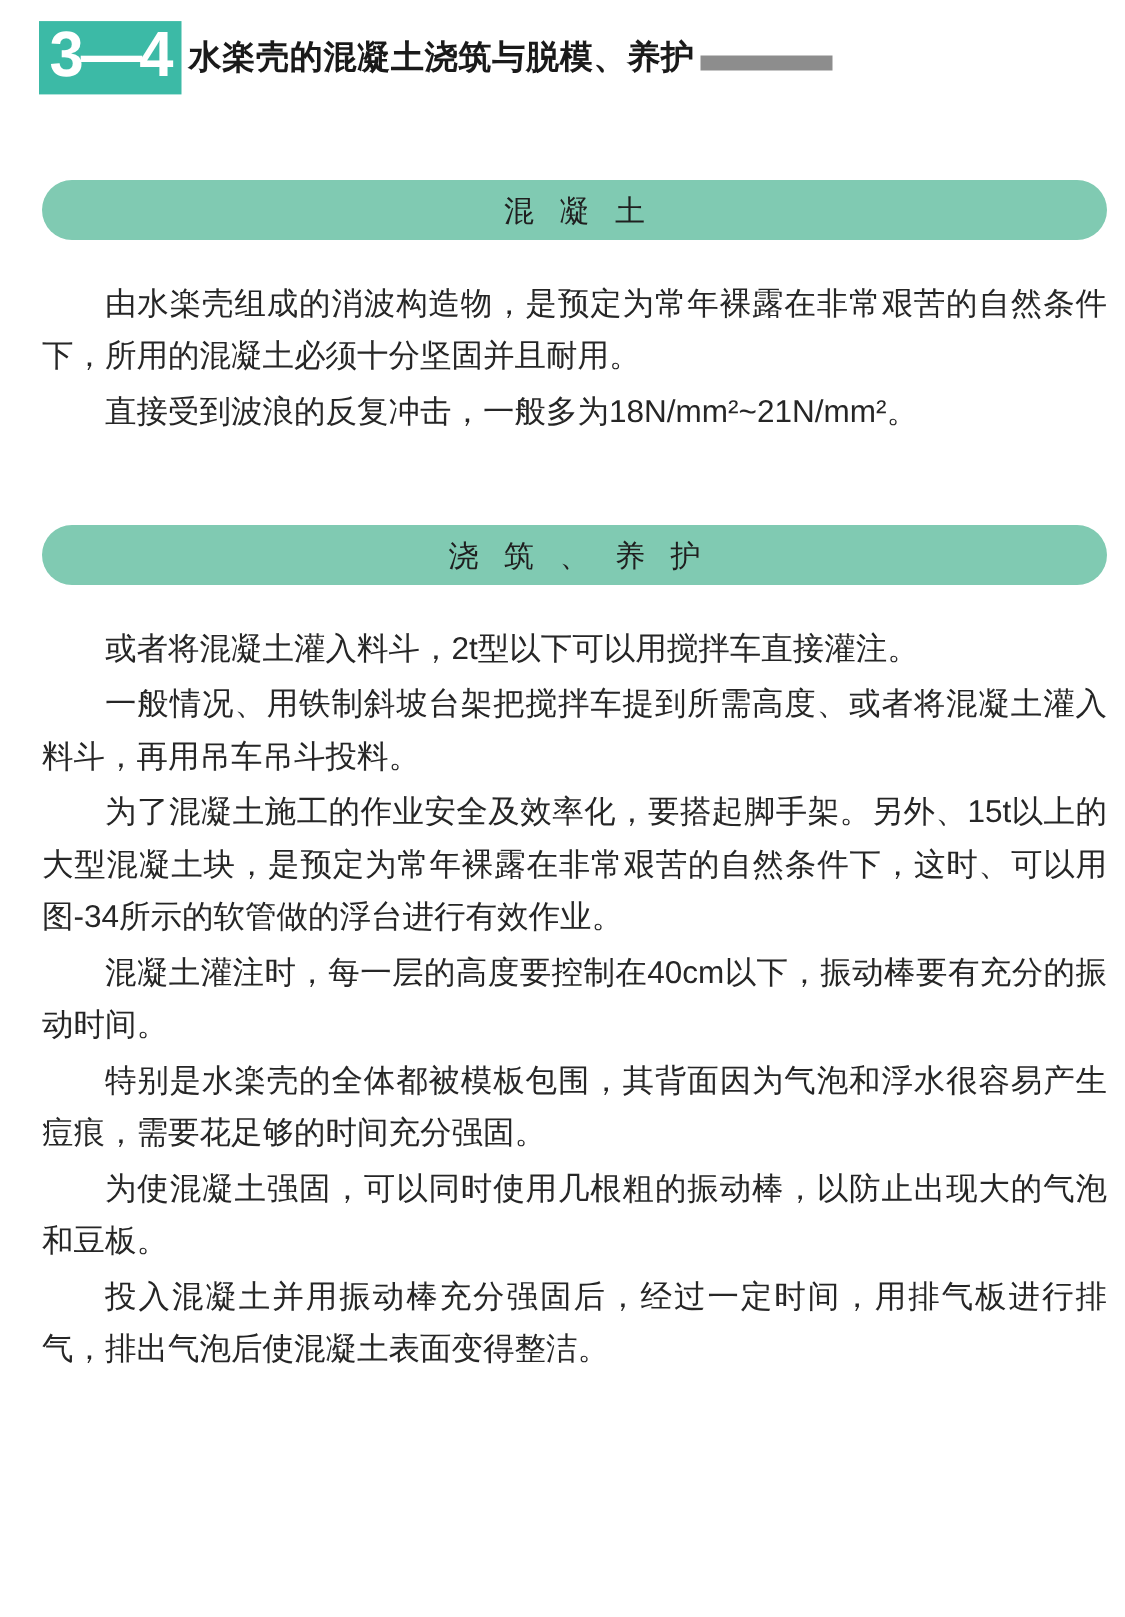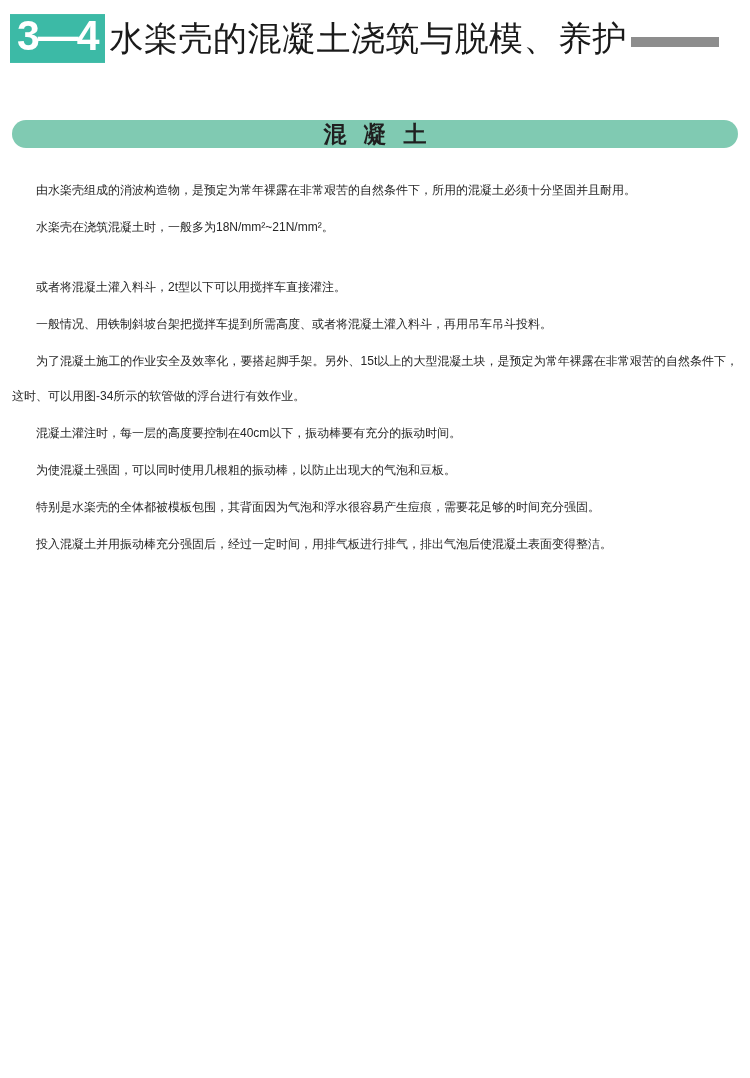--- a/index.html
+++ b/index.html
@@ -11,20 +11,21 @@
   }
   * { box-sizing: border-box; }
   html, body { margin: 0; padding: 0; background: #ffffff; }
   .page {
     position: relative;
     width: 750px;
     height: 1078px;
     overflow: hidden;
     background: #ffffff;
     font-family: "Liberation Sans", "DejaVu Sans", sans-serif;
+    padding-left: 16px;
   }
 
   
   .chapter-header {
     display: flex;
     align-items: center;
     padding: 15px 8px 0 10px;
     height: 62px;
   }
   .chapter-badge {
@@ -33,60 +34,60 @@
     color: #ffffff;
     font-size: 41px;
     font-weight: bold;
     line-height: 1.0;
     padding: 1px 7px 5px 7px;
     letter-spacing: -2px;
     transform: scaleY(1.04);
   }
   .page-title {
     margin: 0 0 0 5px;
-    font-size: 34px;
-    font-weight: normal;
+    font-size: 22px;
+    font-weight: bold;
     color: var(--title-black);
     letter-spacing: 0.5px;
     white-space: nowrap;
     line-height: 1.1;
   }
   .header-rule {
     flex: 1 1 auto;
     height: 10px;
     min-width: 30px;
     max-width: 88px;
     background: var(--dash-gray);
     margin-left: 4px;
     margin-right: 2px;
     align-self: center;
     margin-top: 6px;
   }
 
   
   .section-bar {
     margin: 58px 12px 0 12px;
-    height: 28px;
+    height: 40px;
     border-radius: 20px;
     background: var(--bar-teal);
     display: flex;
     align-items: center;
     justify-content: center;
-    font-size: 23px;
-    font-weight: 700;
+    font-size: 20px;
+    font-weight: 400;
     color: #1f1f1f;
     letter-spacing: 17px;
     text-indent: 17px;
     white-space: nowrap;
   }
 
   
   .section-body {
     margin: 25px 12px 0 12px;
-    font-size: 12px;
+    font-size: 21px;
     line-height: 35px;
     color: var(--body-text);
     text-align: justify;
   }
   .section-body p {
     margin: 0 0 2px 0;
     text-indent: 2em;
   }
 </style>
 </head>
@@ -96,25 +97,26 @@
   <header class="chapter-header">
     <span class="chapter-badge">3—4</span>
     <h1 class="page-title">水楽壳的混凝土浇筑与脱模、养护</h1>
     <span class="header-rule"></span>
   </header>
 
   <main id="sections">
       <div class="section-bar">混凝土</div>
       <div class="section-body">
         <p>由水楽壳组成的消波构造物，是预定为常年裸露在非常艰苦的自然条件下，所用的混凝土必须十分坚固并且耐用。</p>
-        <p>水楽壳在浇筑混凝土时，一般多为18N/mm²~21N/mm²。</p>
+        <p>直接受到波浪的反复冲击，一般多为18N/mm²~21N/mm²。</p>
       </div>
+      <div class="section-bar">浇筑、养护</div>
       <div class="section-body">
         <p>或者将混凝土灌入料斗，2t型以下可以用搅拌车直接灌注。</p>
         <p>一般情况、用铁制斜坡台架把搅拌车提到所需高度、或者将混凝土灌入料斗，再用吊车吊斗投料。</p>
         <p>为了混凝土施工的作业安全及效率化，要搭起脚手架。另外、15t以上的大型混凝土块，是预定为常年裸露在非常艰苦的自然条件下，这时、可以用图-34所示的软管做的浮台进行有效作业。</p>
         <p>混凝土灌注时，每一层的高度要控制在40cm以下，振动棒要有充分的振动时间。</p>
+        <p>特别是水楽壳的全体都被模板包围，其背面因为气泡和浮水很容易产生痘痕，需要花足够的时间充分强固。</p>
         <p>为使混凝土强固，可以同时使用几根粗的振动棒，以防止出现大的气泡和豆板。</p>
-        <p>特别是水楽壳的全体都被模板包围，其背面因为气泡和浮水很容易产生痘痕，需要花足够的时间充分强固。</p>
         <p>投入混凝土并用振动棒充分强固后，经过一定时间，用排气板进行排气，排出气泡后使混凝土表面变得整洁。</p>
       </div>
     </main>
 </div>
 
 </body></html>

